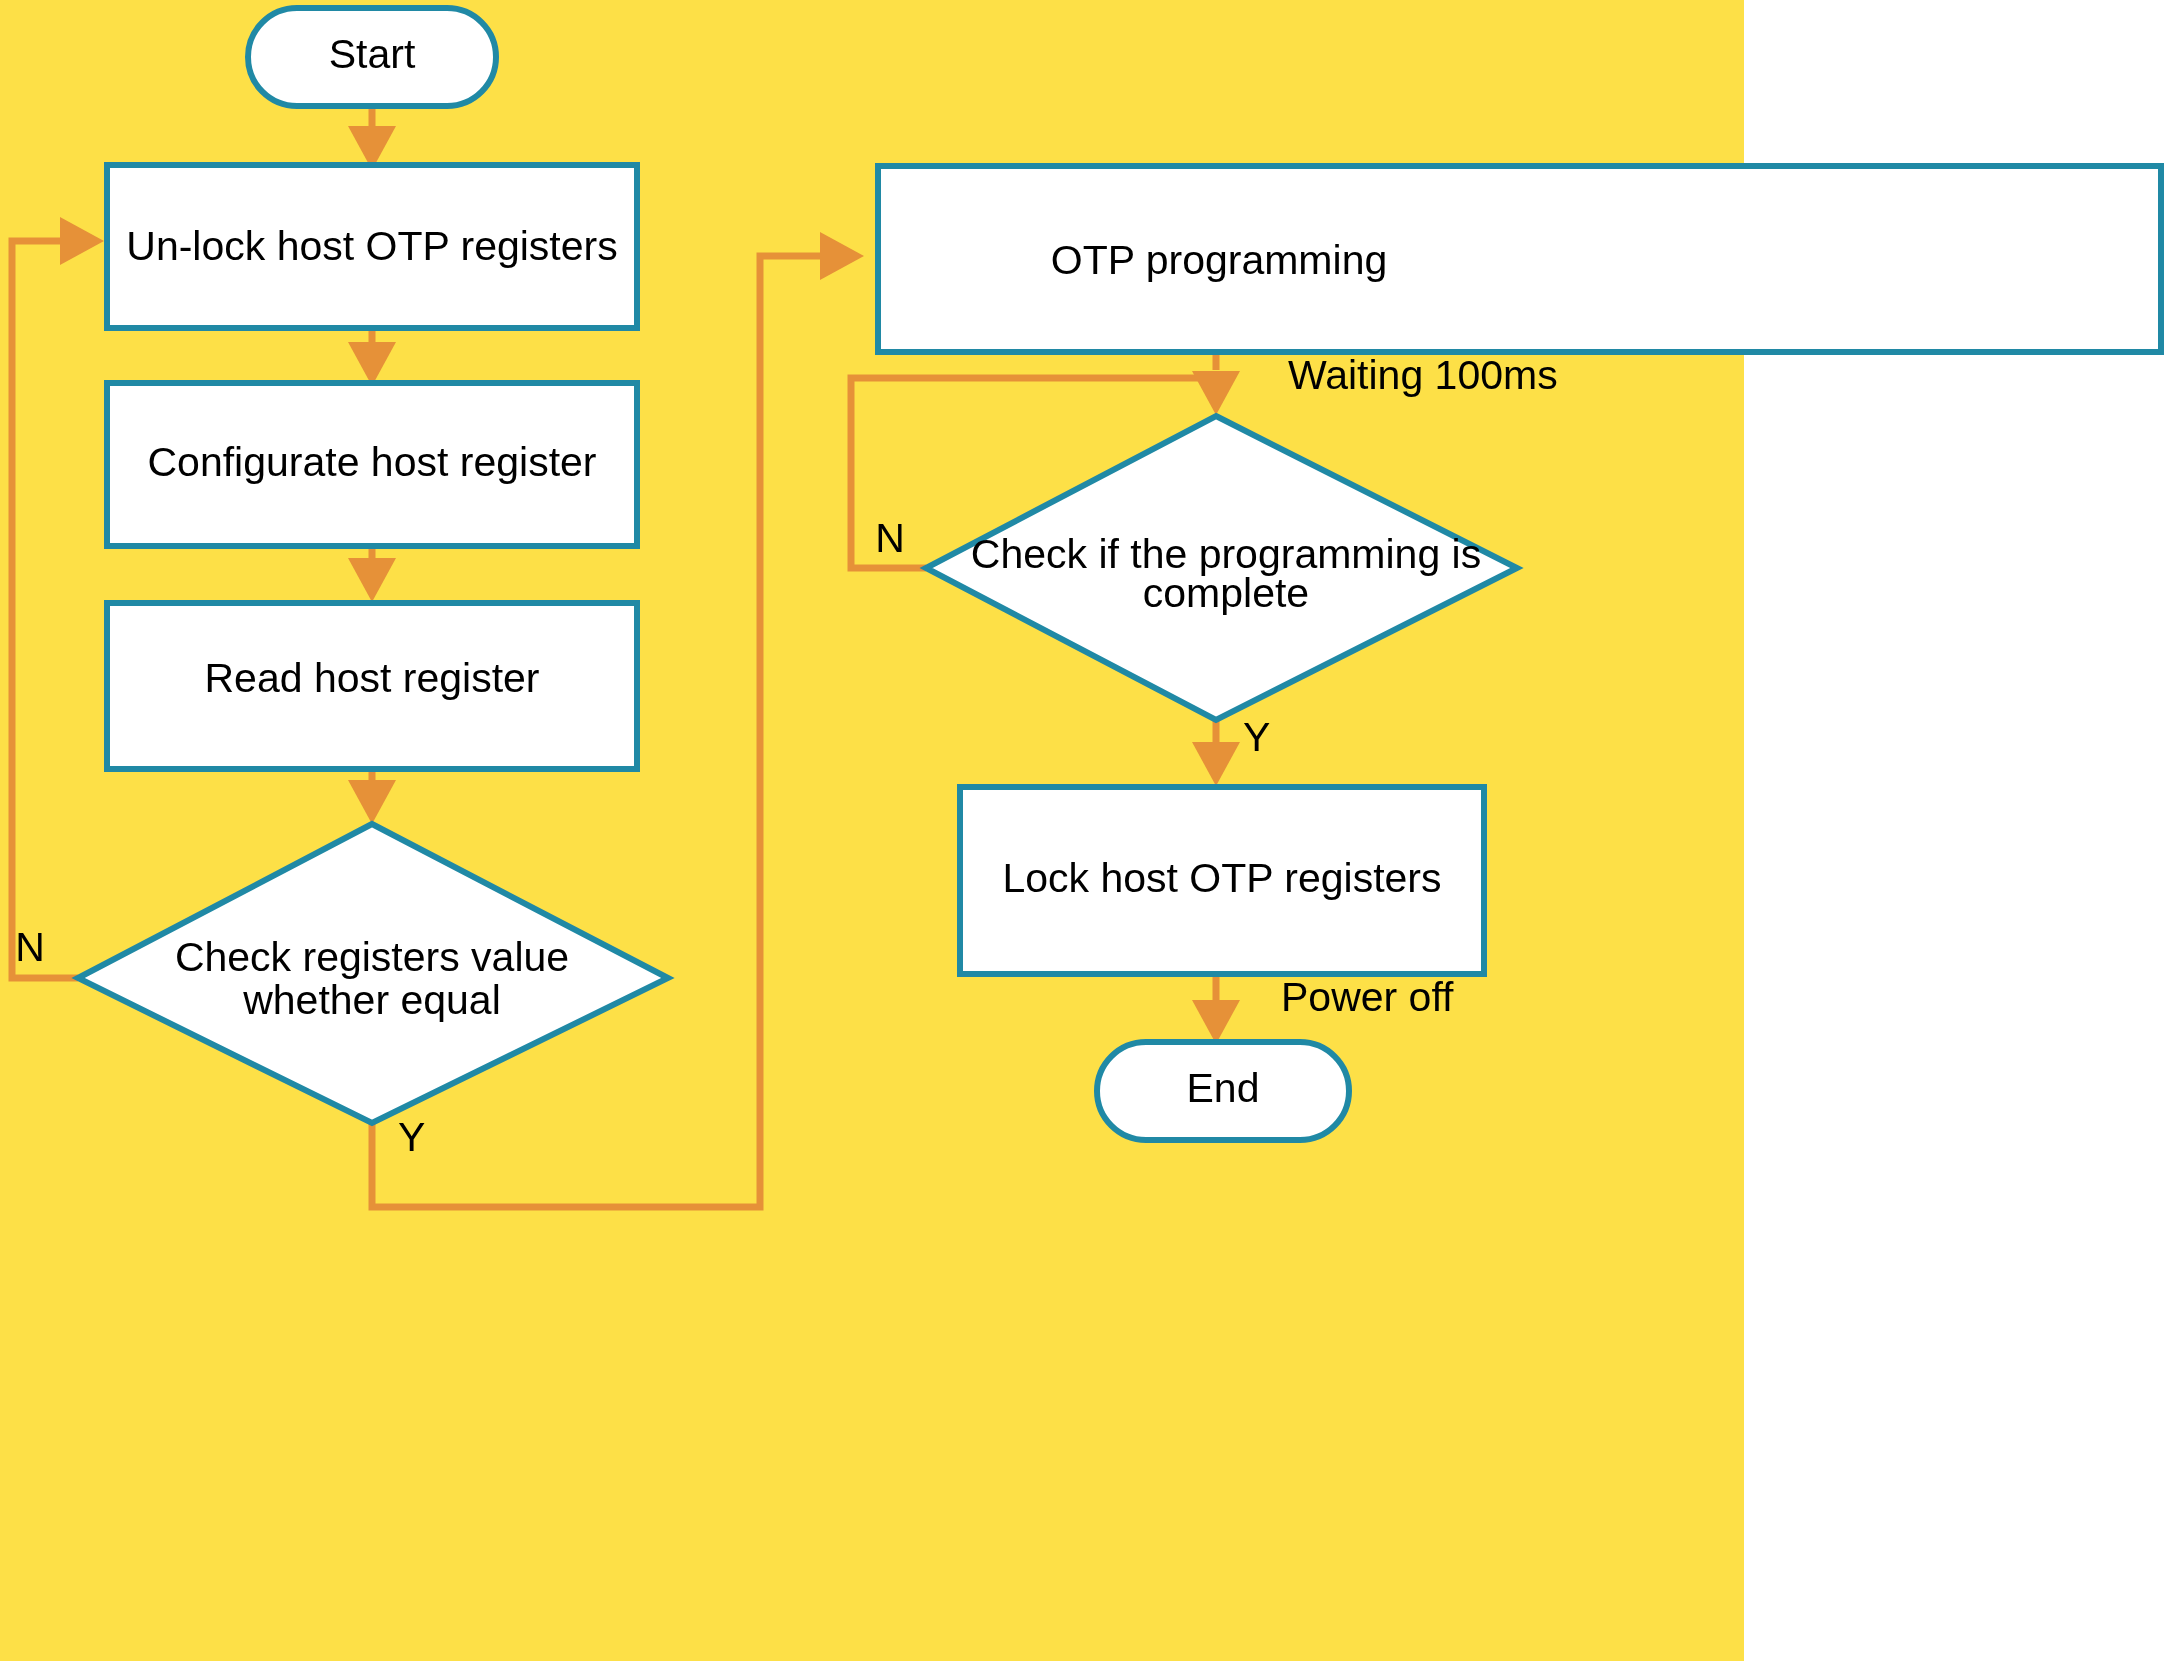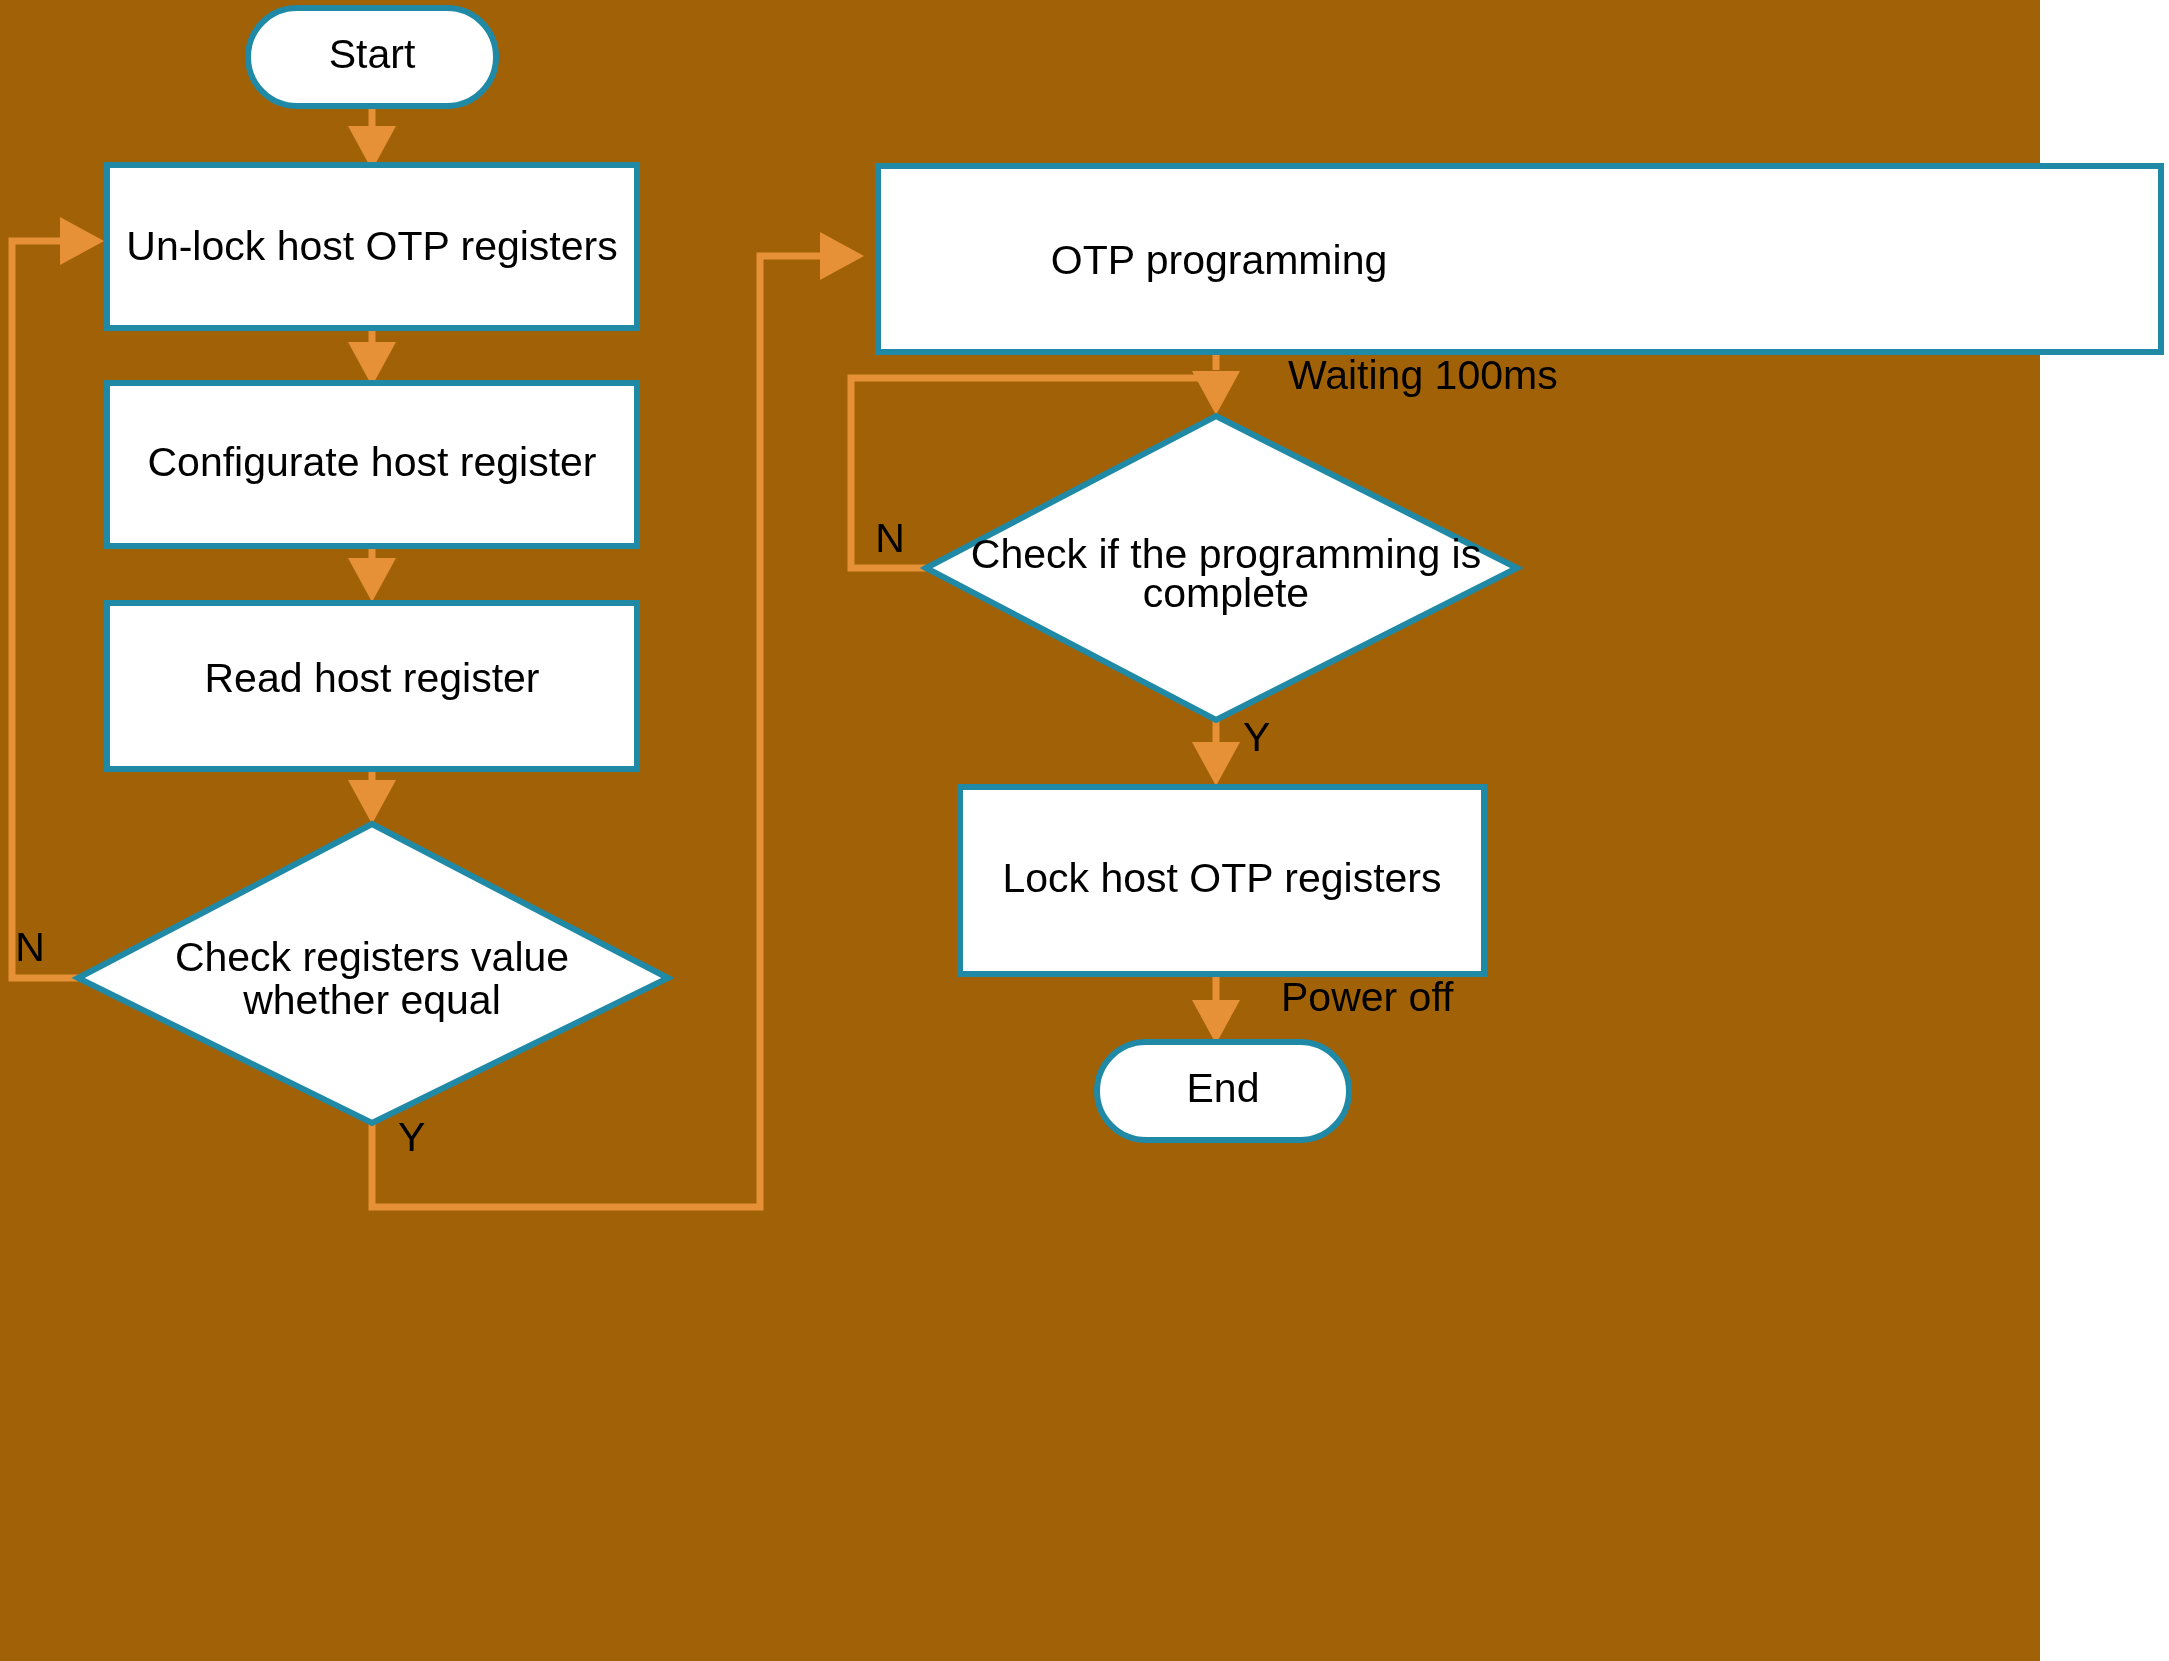--- a/index.html
+++ b/index.html
@@ -1,18 +1,18 @@
 <!DOCTYPE html>
 <html><head>
 <meta charset="utf-8">
 <style>
   html,body{margin:0;padding:0;background:#ffffff;}
   body{width:2169px;height:1661px;overflow:hidden;
        font-family:"Liberation Sans", sans-serif;}
-  #stage{position:relative;width:2040px;height:1661px;background:#a16207;}
+  #stage{position:relative;width:1744px;height:1661px;background:#fde047;}
   svg{position:absolute;top:0;left:0;width:2169px;height:1661px;display:block;}
   .node-text{font-family:"Liberation Sans", sans-serif;font-size:41px;fill:#000000;
              dominant-baseline:middle;text-anchor:middle;}
   .edge-label{font-family:"Liberation Sans", sans-serif;font-size:41px;fill:#000000;
               dominant-baseline:middle;}
   .shape{fill:#ffffff;stroke:#2089a5;stroke-width:6;}
   .conn{fill:none;stroke:#e69138;stroke-width:7;stroke-linecap:butt;stroke-linejoin:miter;}
   .arrowhead{fill:#e69138;stroke:none;}
 </style>
 </head>

